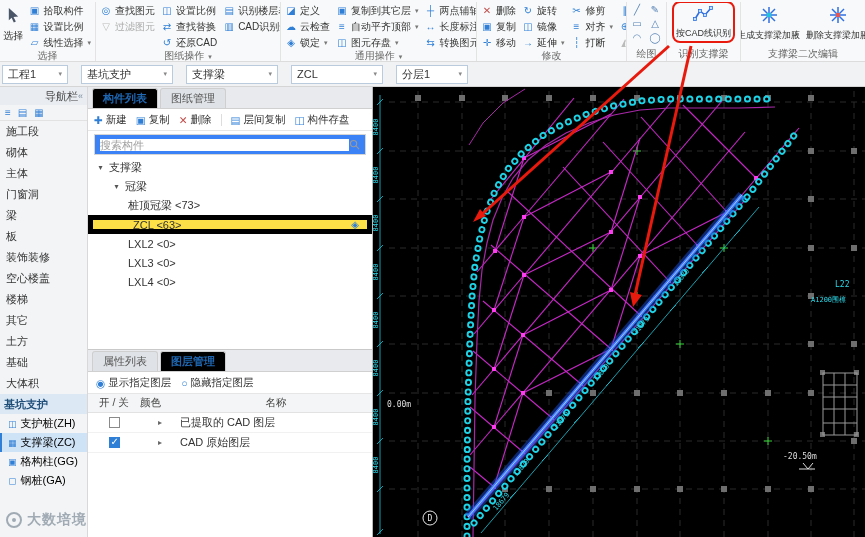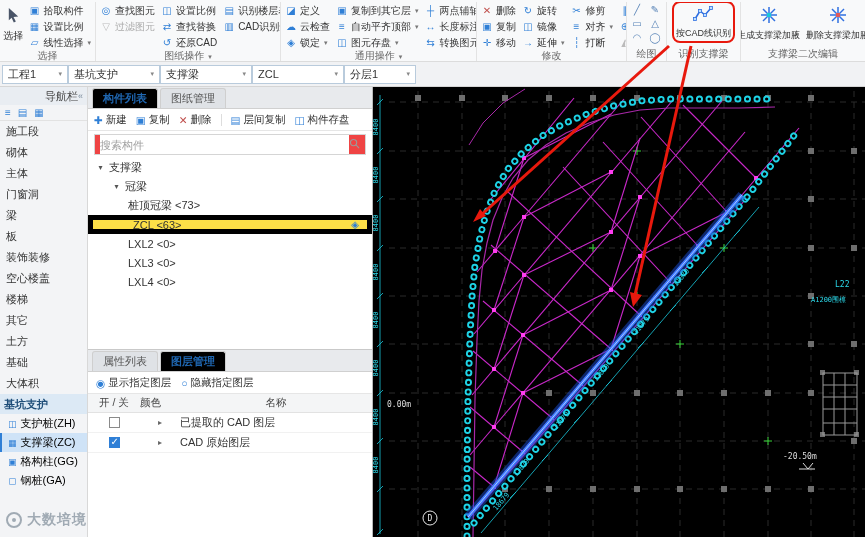--- a/index.html
+++ b/index.html
@@ -14,21 +14,21 @@
   .sbtn{display:flex;align-items:center;gap:3px;height:15px;font-size:10px;color:#333;padding:0 2px;white-space:nowrap;cursor:default}
   .sbtn .ig{width:12px;text-align:center;color:#2f7fd6;font-size:10px;flex:none}
   .sbtn.dis{color:#aaa}.sbtn.dis .ig{color:#bbb}
   .caret{font-size:7px;color:#777;margin-left:1px}
   .bigv{display:flex;flex-direction:column;align-items:center;justify-content:flex-start;width:34px;gap:3px;font-size:10px;color:#333;padding-top:4px}
   .bigbtn{display:flex;flex-direction:column;align-items:center;gap:3px;font-size:9px;color:#333;padding:3px 2px 1px;white-space:nowrap;cursor:default}
   .hl-red{outline:2.5px solid #e8190d;outline-offset:0;border-radius:6px}
   .dico{width:16px;height:13px;line-height:13px;text-align:center;font-size:10px;color:#5b86b8}
   .g1{width:96px}.g2{width:185px}.g3{width:196px}.g4{width:150px}.g5{width:40px}.g6{width:74px}.g7{width:124px;border-right:none}
   
-  .bar2{height:25px;background:#f1f2f4;border-bottom:1px solid #d5d5d5;display:flex;align-items:center;gap:0;padding:0 2px}
+  .bar2{height:25px;background:#f1f2f4;border-bottom:1px solid #d5d5d5;display:flex;align-items:center;gap:13px;padding:0 2px}
   .combo{height:19px;background:#fff;border:1px solid #b9cbdc;font-size:11px;color:#333;display:flex;align-items:center;padding:0 5px;white-space:nowrap}
   .combo .cc{margin-left:auto;font-size:7px;color:#888;padding-left:8px}
   
   .main{position:absolute;top:87px;left:0;right:0;bottom:0;display:flex}
   
   .side{width:88px;background:#f3f4f6;border-right:1px solid #d8d8d8;font-size:11px;display:flex;flex-direction:column;overflow:hidden;flex:none}
   .side-h{height:18px;background:#e9edf2;display:flex;align-items:center;justify-content:flex-end;padding:0 4px;color:#444;flex:none}
   .side-h .hic{color:#7b8b9b;font-size:9px}
   .side-icons{height:16px;display:flex;gap:7px;align-items:center;padding:0 5px;color:#2f7fd6;border-bottom:1px solid #e2e2e2;font-size:10px;flex:none}
   .sitem{height:21px;line-height:21px;padding-left:6px;color:#333;white-space:nowrap;overflow:hidden}
@@ -39,21 +39,21 @@
   
   .mid{width:285px;border-right:1px solid #b9b9b9;display:flex;flex-direction:column;background:#fff;flex:none}
   .mid .top{height:263px;display:flex;flex-direction:column;border-bottom:1px solid #c9c9c9}
   .mid .bottom{flex:1;display:flex;flex-direction:column}
   .tabs{height:22px;background:#e8eaed;display:flex;align-items:flex-end;gap:2px;padding:2px 4px 0;border-bottom:1px solid #d0d0d0;flex:none}
   .tab{font-size:11px;padding:2px 10px;background:#dfe2e6;color:#555;border:1px solid #cfcfcf;border-bottom:none;border-radius:3px 3px 0 0;white-space:nowrap;cursor:default}
   .tab.act{background:#000000;color:#1f66b0;font-weight:bold}
   .ptool{height:22px;display:flex;align-items:center;gap:9px;padding:0 6px;border-bottom:1px solid #e6e6e6;font-size:10.5px;color:#333;flex:none;white-space:nowrap}
   .ptool .ig{color:#2f7fd6;margin-right:-6px}
   .ptool .sep{width:1px;height:12px;background:#ddd}
-  .searchrow{height:21px;margin:3px 6px 2px;border:1px solid #d5d5d5;display:flex;padding:0 5px;background:#ef4444;flex:none}
+  .searchrow{height:21px;margin:3px 6px 2px;border:1px solid #d5d5d5;display:flex;align-items:center;padding:0 5px;background:#3b82f6;flex:none}
   .searchrow input{border:none;outline:none;flex:1;font-size:11px;color:#333;font-family:inherit}
   .searchrow input::placeholder{color:#a0a0a0}
   .tree{flex:1;overflow:hidden;font-size:11px;padding-top:1px}
   .trow{height:19px;display:flex;align-items:center;gap:4px;padding-left:8px;color:#333;white-space:nowrap;cursor:default}
   .trow.l1{padding-left:24px}.trow.l2{padding-left:40px}
   .exp{width:9px;font-size:8px;color:#555;text-align:center}
   .trow.sel{background:#fde047;border:5px solid #000000}
   .trow .locate{margin-left:auto;margin-right:8px;color:#2f7fd6;font-size:10px}
   .lbtns{height:22px;display:flex;align-items:center;gap:10px;padding:0 8px;border-bottom:1px solid #e6e6e6;font-size:10.5px;color:#333;flex:none;white-space:nowrap}
   .lbtns .ig{color:#2f7fd6;margin-right:-7px}

